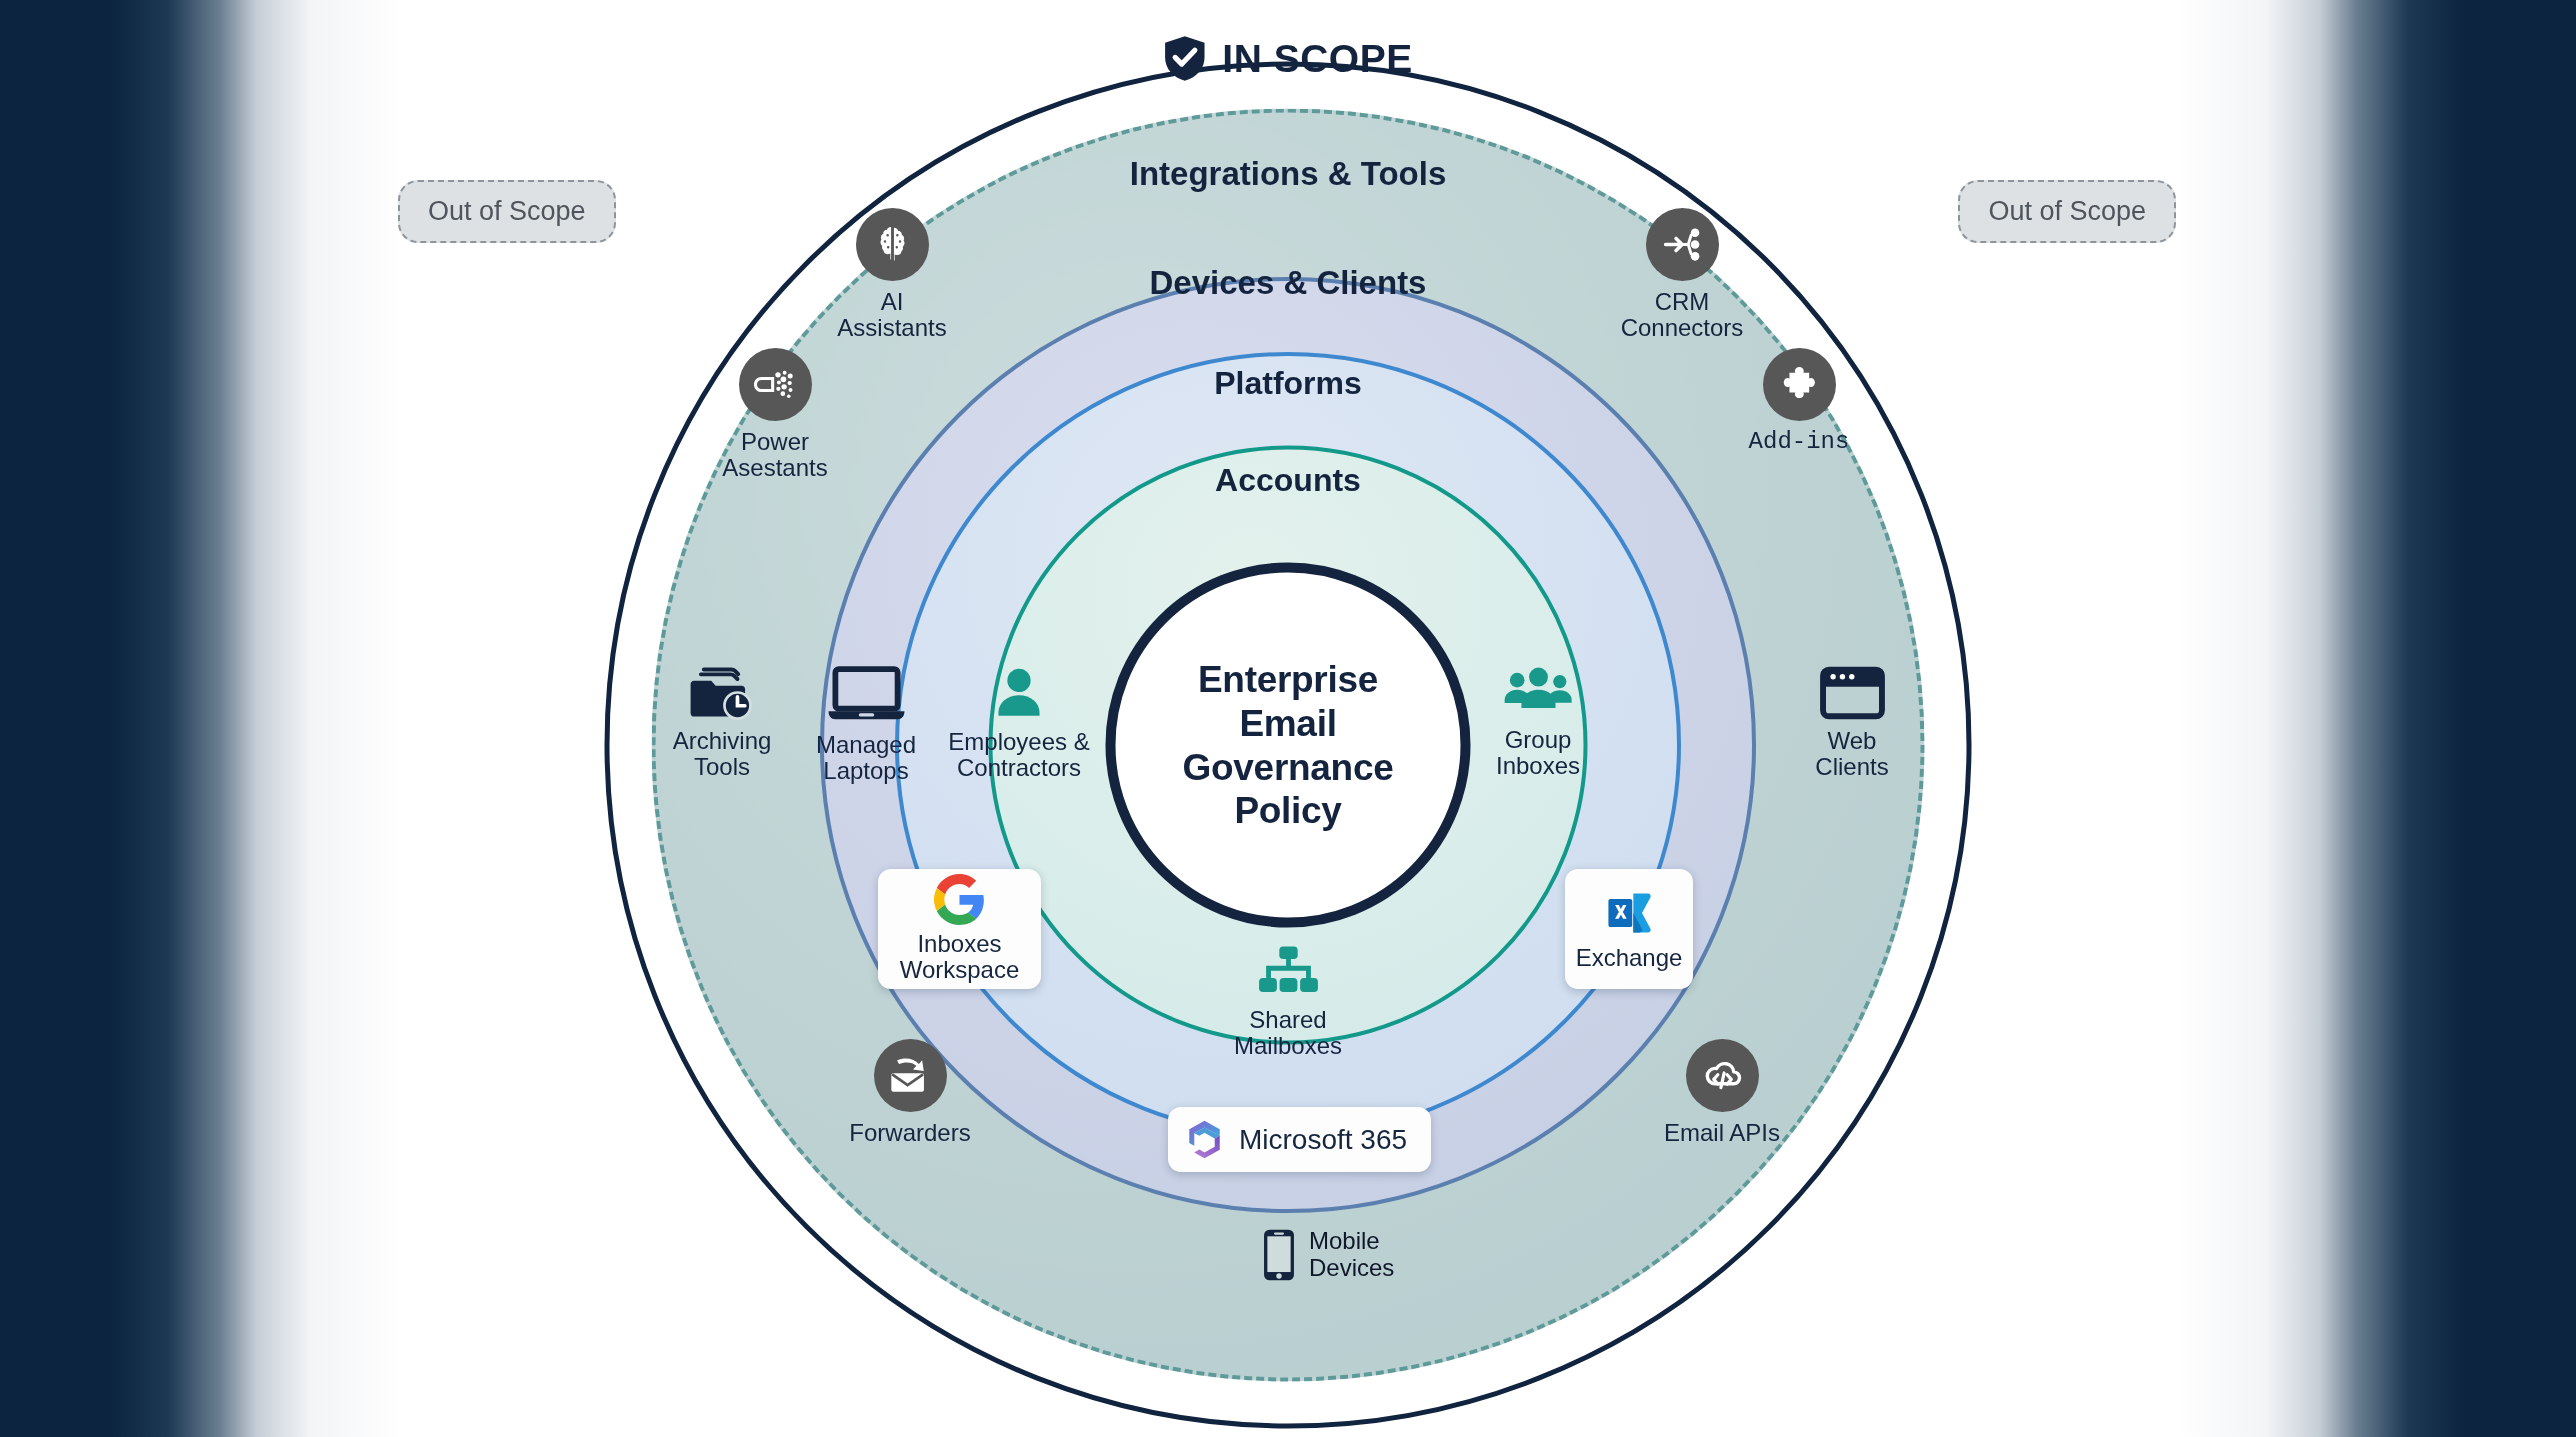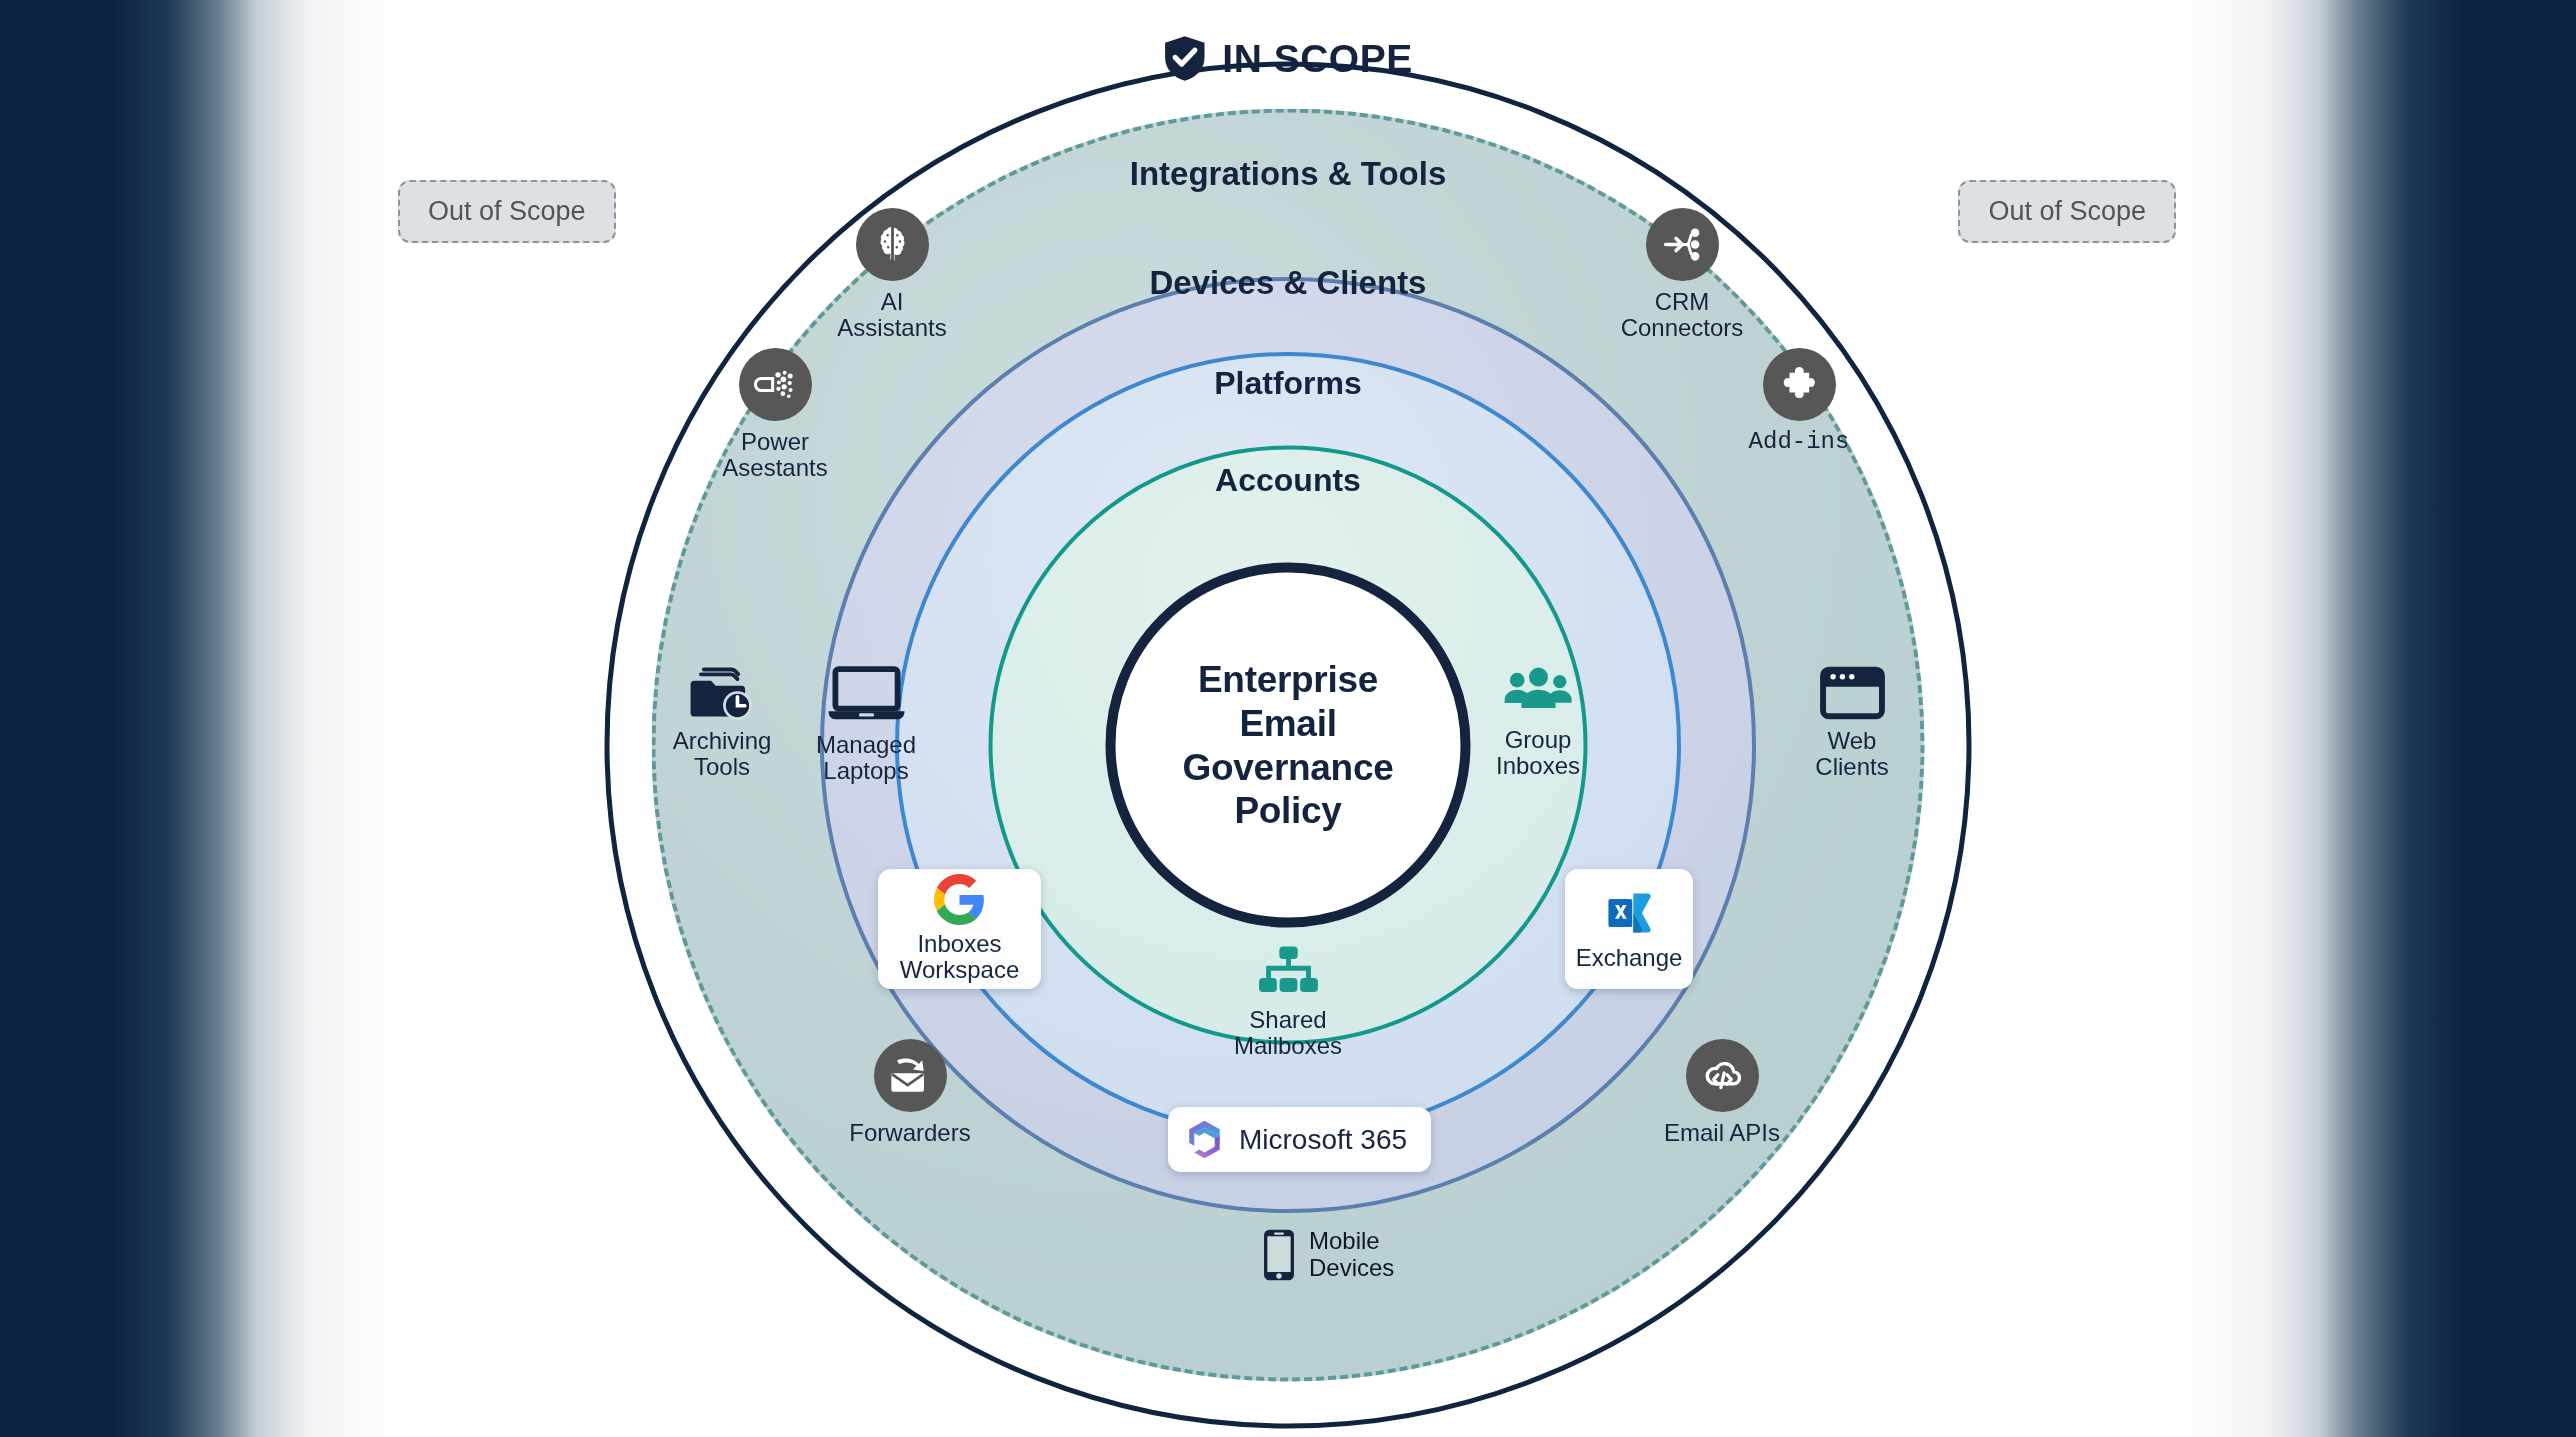--- a/index.html
+++ b/index.html
@@ -115,21 +115,21 @@
   #header-title {
     font-size: 39px; font-weight: bold; color: #14243f; letter-spacing: 0.5px;
   }
 
   
   .oos-chip {
     position: absolute;
     top: 180px;
     padding: 14px 28px;
     border: 2.8px dashed #8d949b;
-    border-radius: 12px;
+    border-radius: 20px;
     background: rgba(209,213,217,0.72);
     color: #4e555c;
     font-size: 27px;
     white-space: nowrap;
     z-index: 30;
   }
   #oos-left  { left: 398px; }
   #oos-right { right: 400px; }
 
   
@@ -360,20 +360,30 @@
       <svg viewBox="0 0 30 22" style="width:81px;height:58px;">
         <rect x="3.2" y="1.2" width="23.6" height="15.0" rx="1.3" fill="none" stroke="#14243f" stroke-width="2.2"></rect>
         <path d="M0.6 17.2h28.8c0 1.9-1.0 3.0-2.6 3.0H3.2c-1.6 0-2.6-1.1-2.6-3.0z" fill="#14243f"></path>
         <rect x="12.1" y="17.9" width="5.8" height="1.3" rx="0.6" fill="#cfd8e6"></rect>
       </svg>
     </span>
     <span class="label">Managed
 Laptops</span>
   </div>
 
+  <div class="node" style="left:1019px; top:665px;">
+    <span class="flaticon">
+      <svg viewBox="0 0 24 24" style="width:58px;height:56px;">
+        <circle cx="12" cy="6.6" r="5.0" fill="#19998c"></circle>
+        <path d="M12 13.0c5.0 0 8.8 3.3 8.8 7.4v1.4H3.2v-1.4c0-4.1 3.8-7.4 8.8-7.4z" fill="#19998c"></path>
+      </svg>
+    </span>
+    <span class="label">Employees &amp;
+Contractors</span>
+  </div>
 
   <div class="node" style="left:1538px; top:665px;">
     <span class="flaticon">
       <svg viewBox="0 0 30 22" style="width:71px;height:54px;">
         <circle cx="6.0" cy="6.0" r="3.1" fill="#19998c"></circle>
         <path d="M6.0 10.0c3.0 0 5.3 1.9 5.3 4.3v1.3H0.7v-1.3c0-2.4 2.3-4.3 5.3-4.3z" fill="#19998c"></path>
         <circle cx="24.0" cy="6.6" r="2.8" fill="#19998c"></circle>
         <path d="M24.0 10.3c2.8 0 5.0 1.8 5.0 4.0v1.2H19v-1.2c0-2.2 2.2-4.0 5.0-4.0z" fill="#19998c"></path>
         <circle cx="15.0" cy="4.7" r="4.0" fill="#19998c"></circle>
         <path d="M15.0 10.0c4.1 0 7.2 2.6 7.2 5.8v2.0H7.8v-2.0c0-3.2 3.1-5.8 7.2-5.8z" fill="#19998c"></path>

